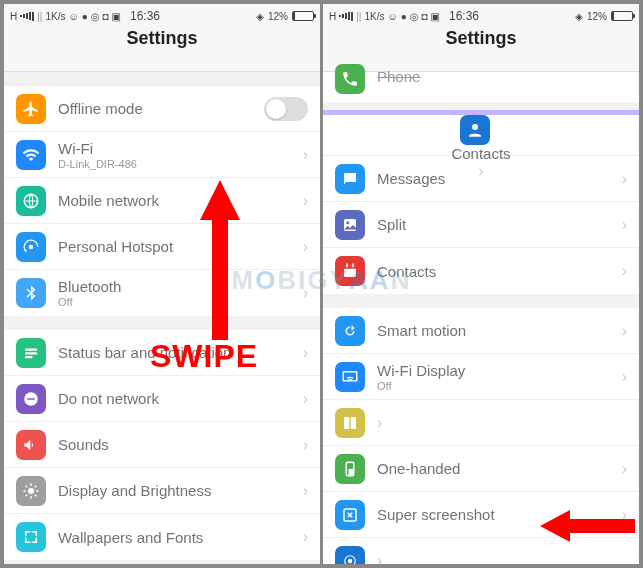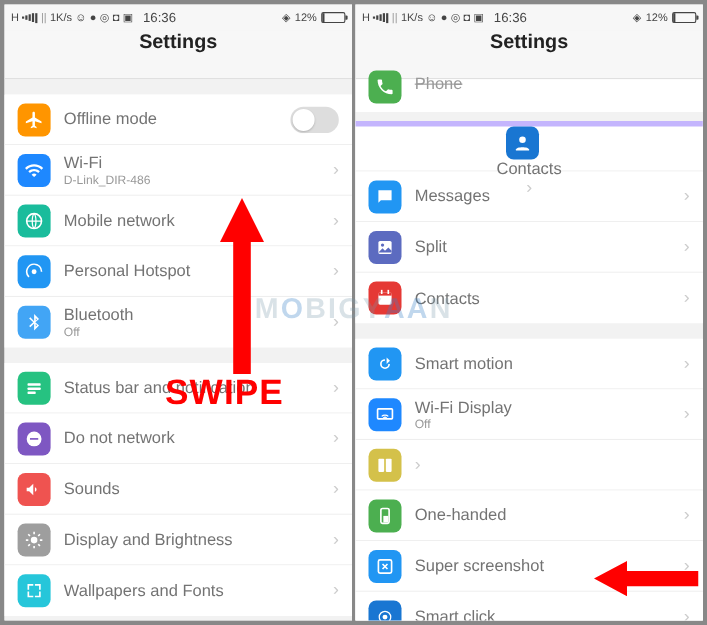--- a/index.html
+++ b/index.html
@@ -390,23 +390,20 @@
           </div>
         <span class="chevron">›</span>
       </div>
       <div class="row">
         <div class="icon bg-dblue">
             <svg viewBox="0 0 24 24" fill="#fff">
               <circle cx="12" cy="12" r="3"></circle>
               <circle cx="12" cy="12" r="7" fill="none" stroke="#fff" stroke-width="1.5"></circle>
             </svg>
           </div>
-        <div class="row-text">
-            <span class="row-label">Smart click</span>
-          </div>
         <span class="chevron">›</span>
       </div>
 
     </div>
   </div>
 </div>
 
 <svg class="arrow-up" width="40" height="160" viewBox="0 0 40 160">
   <polygon points="20,0 40,40 28,40 28,160 12,160 12,40 0,40" fill="#ff0000"></polygon>
 </svg>

